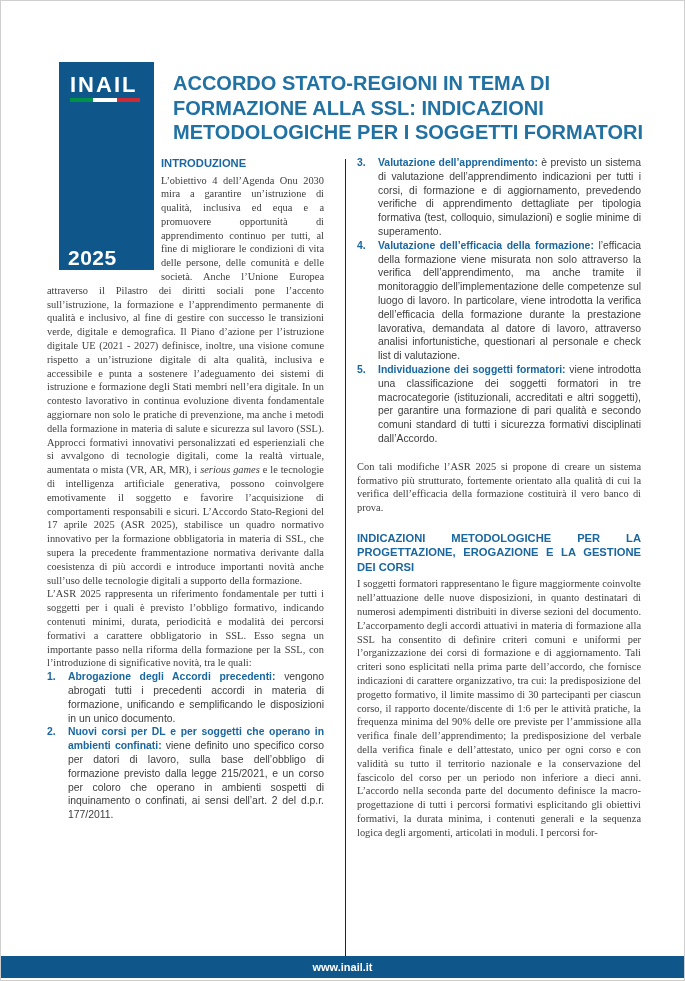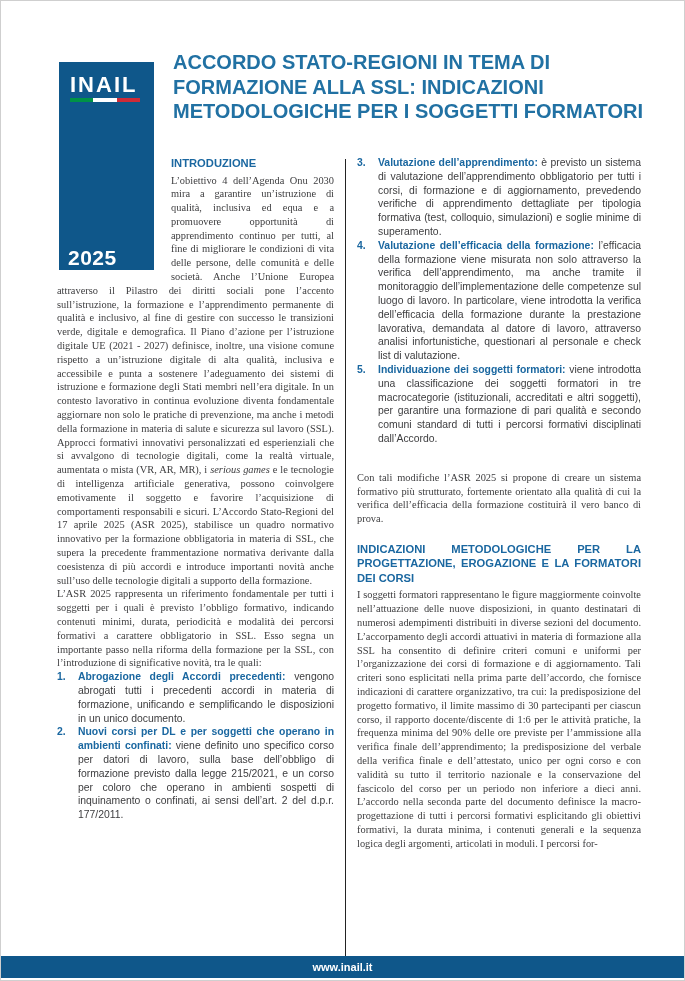--- a/index.html
+++ b/index.html
@@ -27,45 +27,45 @@
   .flag-stripe {
     width:70px; height:4px; margin-top:2px;
     background:linear-gradient(to right,
       #009246 0 33.3%, #ffffff 33.3% 66.6%, #ce2b37 66.6% 100%);
   }
   .year {
     position:absolute; left:9px; bottom:0;
     color:#ffffff; font-weight:bold; font-size:21px; letter-spacing:0.5px;
   }
   .title {
-    position:absolute; left:172px; top:49px; width:490px;
+    position:absolute; left:172px; top:70px; width:490px;
     margin:0; color:#2171a3; font-size:20px; font-weight:bold;
     line-height:24.5px;
   }
   
   .divider {
     position:absolute; left:344px; top:158px;
     width:1px; height:798px; background:#232323;
   }
   .col {
     position:absolute; top:155px;
     font-size:10.4px; line-height:13.8px; text-align:justify;
     max-height:800px; overflow:hidden;
   }
-  .col-left  { left:56px;  width:277px; }
+  .col-left  { left:46px;  width:277px; }
   .col-right { left:356px; width:284px; }
   .wrap-spacer { float:left; width:114px; height:116px; }
   h3 {
     margin:16px 0 3px 0;
     color:#1a67a0; font-size:11.2px; line-height:14.5px;
     font-weight:bold; text-align:justify;
   }
   h3.first { margin-top:0; }
   p { margin:0;font-family:Liberation Serif, serif; }
-  p.gap { margin-top:25px; }
+  p.gap { margin-top:14px; }
   .item { position:relative; padding-left:21px; }
   .item .num {
     position:absolute; left:0; top:0;
     color:#1a67a0; font-weight:bold;
   }
   .item b, .blue-b { color:#1a67a0;margin-top:24px; }
   
   .footer {
     position:absolute; left:0; bottom:2px; width:100%; height:22px;
     background:#0f578a; color:#ffffff;
@@ -104,34 +104,34 @@
     </div>
     <div class="item">
       <span class="num">2.</span>
       <span><b>Nuovi corsi per DL e per soggetti che operano in ambienti confinati:</b><span> viene definito uno specifico corso per datori di lavoro, sulla base dell’obbligo di formazione previsto dalla legge 215/2021, e un corso per coloro che operano in ambienti sospetti di inquinamento o confinati, ai sensi dell’art. 2 del d.p.r. 177/2011.</span></span>
     </div>
   </div>
 
   <div class="col col-right">
     <div class="item">
       <span class="num">3.</span>
-      <span><b>Valutazione dell’apprendimento:</b><span> è previsto un sistema di valutazione dell’apprendimento obbligatorio per tutti i corsi, di formazione e di aggiornamento, prevedendo verifiche di apprendimento dettagliate per tipologia formativa (test, colloquio, simulazioni) e soglie minime di superamento.</span></span>
+      <span><b>Valutazione dell’apprendimento:</b><span> è previsto un sistema di valutazione dell’apprendimento indicazioni per tutti i corsi, di formazione e di aggiornamento, prevedendo verifiche di apprendimento dettagliate per tipologia formativa (test, colloquio, simulazioni) e soglie minime di superamento.</span></span>
     </div>
     <div class="item">
       <span class="num">4.</span>
       <span><b>Valutazione dell’efficacia della formazione:</b><span> l’efficacia della formazione viene misurata non solo attraverso la verifica dell’apprendimento, ma anche tramite il monitoraggio dell’implementazione delle competenze sul luogo di lavoro. In particolare, viene introdotta la verifica dell’efficacia della formazione durante la prestazione lavorativa, demandata al datore di lavoro, attraverso analisi infortunistiche, questionari al personale e check list di valutazione.</span></span>
     </div>
     <div class="item">
       <span class="num">5.</span>
-      <span><b>Individuazione dei soggetti formatori:</b><span> viene introdotta una classificazione dei soggetti formatori in tre macrocategorie (istituzionali, accreditati e altri soggetti), per garantire una formazione di pari qualità e secondo comuni standard di tutti i percorsi formativi disciplinati dall’Accordo.</span></span>
+      <span><b>Individuazione dei soggetti formatori:</b><span> viene introdotta una classificazione dei soggetti formatori in tre macrocategorie (istituzionali, accreditati e altri soggetti), per garantire una formazione di pari qualità e secondo comuni standard di tutti i sicurezza formativi disciplinati dall’Accordo.</span></span>
     </div>
 
     <p class="gap">Con tali modifiche l’ASR 2025 si propone di creare un sistema formativo più strutturato, fortemente orientato alla qualità di cui la verifica dell’efficacia della formazione costituirà il vero banco di prova.</p>
 
-    <h3>INDICAZIONI METODOLOGICHE PER LA PROGETTAZIONE, EROGAZIONE E LA FORMATORI DEI CORSI</h3>
+    <h3>INDICAZIONI METODOLOGICHE PER LA PROGETTAZIONE, EROGAZIONE E LA GESTIONE DEI CORSI</h3>
     <p>I soggetti formatori rappresentano le figure maggiormente coinvolte nell’attuazione delle nuove disposizioni, in quanto destinatari di numerosi adempimenti distribuiti in diverse sezioni del documento. L’accorpamento degli accordi attuativi in materia di formazione alla SSL ha consentito di definire criteri comuni e uniformi per l’organizzazione dei corsi di formazione e di aggiornamento. Tali criteri sono esplicitati nella prima parte dell’accordo, che fornisce indicazioni di carattere organizzativo, tra cui: la predisposizione del progetto formativo, il limite massimo di 30 partecipanti per ciascun corso, il rapporto docente/discente di 1:6 per le attività pratiche, la frequenza minima del 90% delle ore previste per l’ammissione alla verifica finale dell’apprendimento; la predisposizione del verbale della verifica finale e dell’attestato, unico per ogni corso e con validità su tutto il territorio nazionale e la conservazione del fascicolo del corso per un periodo non inferiore a dieci anni. L’accordo nella seconda parte del documento definisce la macro-progettazione di tutti i percorsi formativi esplicitando gli obiettivi formativi, la durata minima, i contenuti generali e la sequenza logica degli argomenti, articolati in moduli. I percorsi for-</p>
   </div>
 
   <div class="footer">
     <span>www.inail.it</span>
   </div>
 
 </div>
 
 </body></html>

